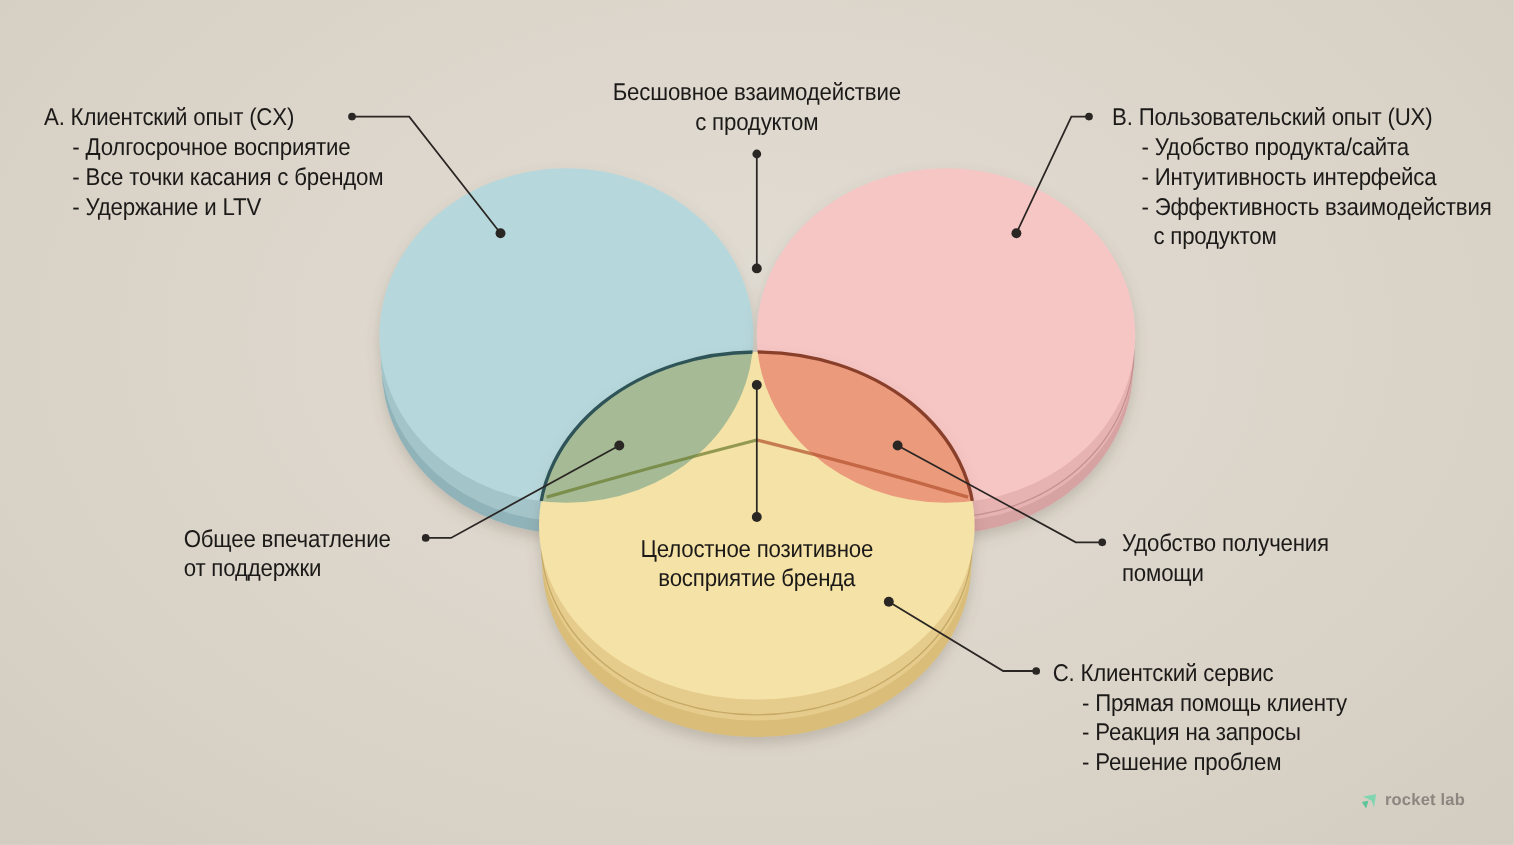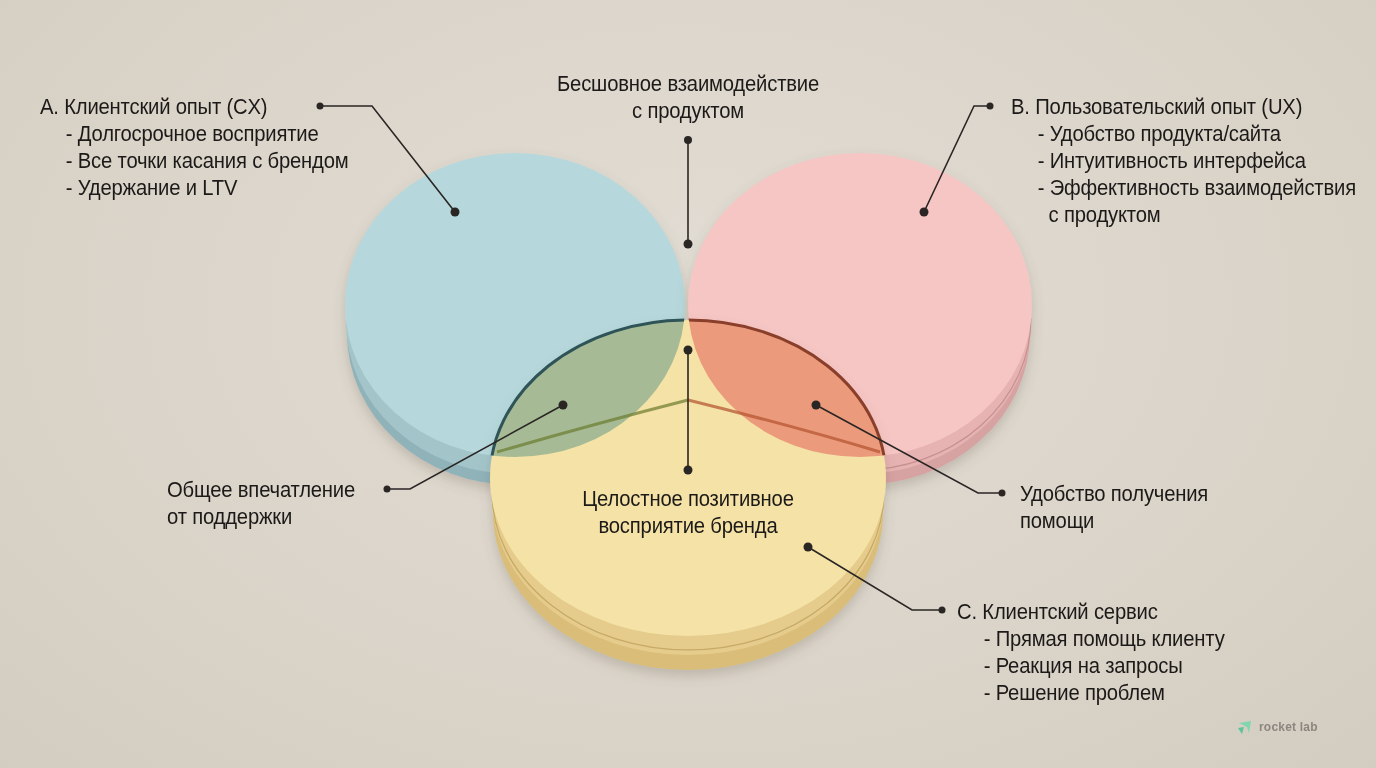--- a/index.html
+++ b/index.html
@@ -13,21 +13,21 @@
   .bg {
     position: absolute; inset: 0;
     background: radial-gradient(ellipse at 50% 40%, #e2ddd4 0%, #d9d2c7 70%, #d3ccc1 100%);
   }
   svg.venn { position: absolute; left: 0; top: 0; }
   .label { position: absolute; font-size: 22px; line-height: 27px; letter-spacing: -0.2px; transform: scaleX(0.92); transform-origin: left top; white-space: nowrap; }
   .label.center { text-align: center; transform-origin: center top; }
   .label .title { display: block; }
   .label ul { list-style: none; margin: 0; padding: 0; }
   .label li { display: block; }
-  .logo { position: absolute; left: 1237px; top: 719px; display: flex; align-items: center; gap: 4px; color: #8b8680; font-size: 12px; font-weight: bold; letter-spacing: 0.2px; }
+  .logo { position: absolute; left: 1237px; top: 719px; display: flex; align-items: center; gap: 4px; color: #8b8680; font-size: 15px; font-weight: bold; letter-spacing: 0.2px; }
   .logo svg { display: block; }
 </style>
 </head>
 <body>
 
 <div class="bg"></div>
 
 <svg class="venn" width="1376" height="768" viewBox="0 0 1376 768">
   <defs>
     <clipPath id="clipA">

